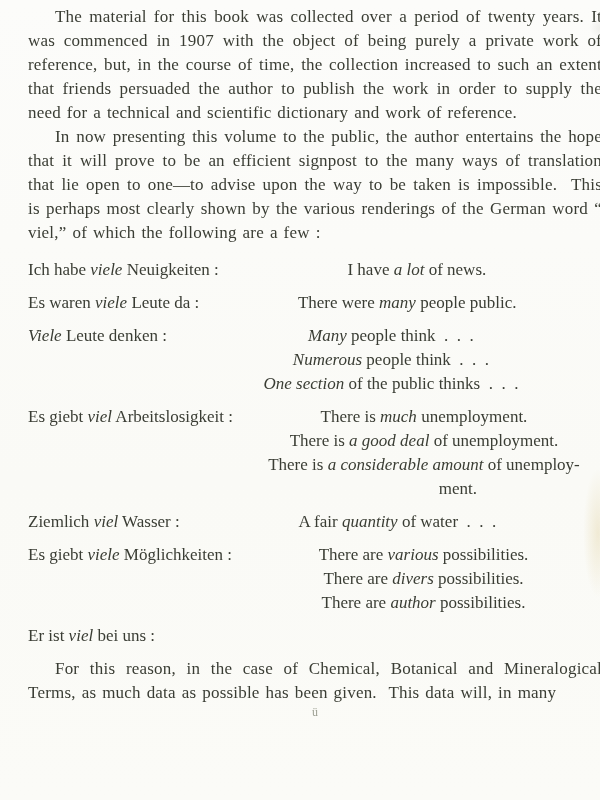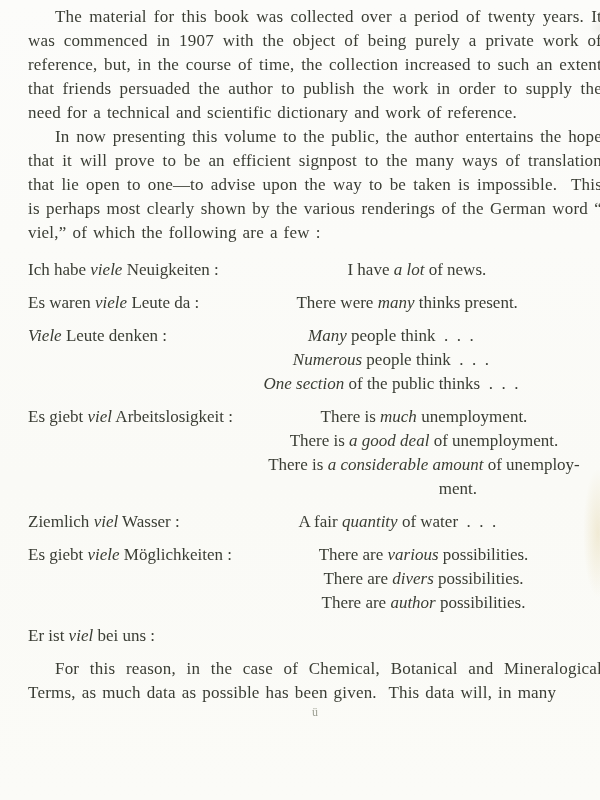--- a/index.html
+++ b/index.html
@@ -70,21 +70,21 @@
   <div class="examples">
     <div class="example">
       <span class="german"><span>Ich habe </span><i>viele</i><span> Neuigkeiten :</span></span>
       <span class="lines">
           <div class="line"><span>I have </span><i>a lot</i><span> of news.</span></div>
         </span>
     </div>
     <div class="example">
       <span class="german"><span>Es waren </span><i>viele</i><span> Leute da :</span></span>
       <span class="lines">
-          <div class="line"><span>There were </span><i>many</i><span> thinks present.</span></div>
+          <div class="line"><span>There were </span><i>many</i><span> people public.</span></div>
         </span>
     </div>
     <div class="example">
       <span class="german"><i>Viele</i><span> Leute denken :</span></span>
       <span class="lines">
           <div class="line"><i>Many</i><span> people think&nbsp;&nbsp;.&nbsp;&nbsp;.&nbsp;&nbsp;.</span></div>
           <div class="line"><i>Numerous</i><span> people think&nbsp;&nbsp;.&nbsp;&nbsp;.&nbsp;&nbsp;.</span></div>
           <div class="line"><i>One section</i><span> of the public thinks&nbsp;&nbsp;.&nbsp;&nbsp;.&nbsp;&nbsp;.</span></div>
         </span>
     </div>

